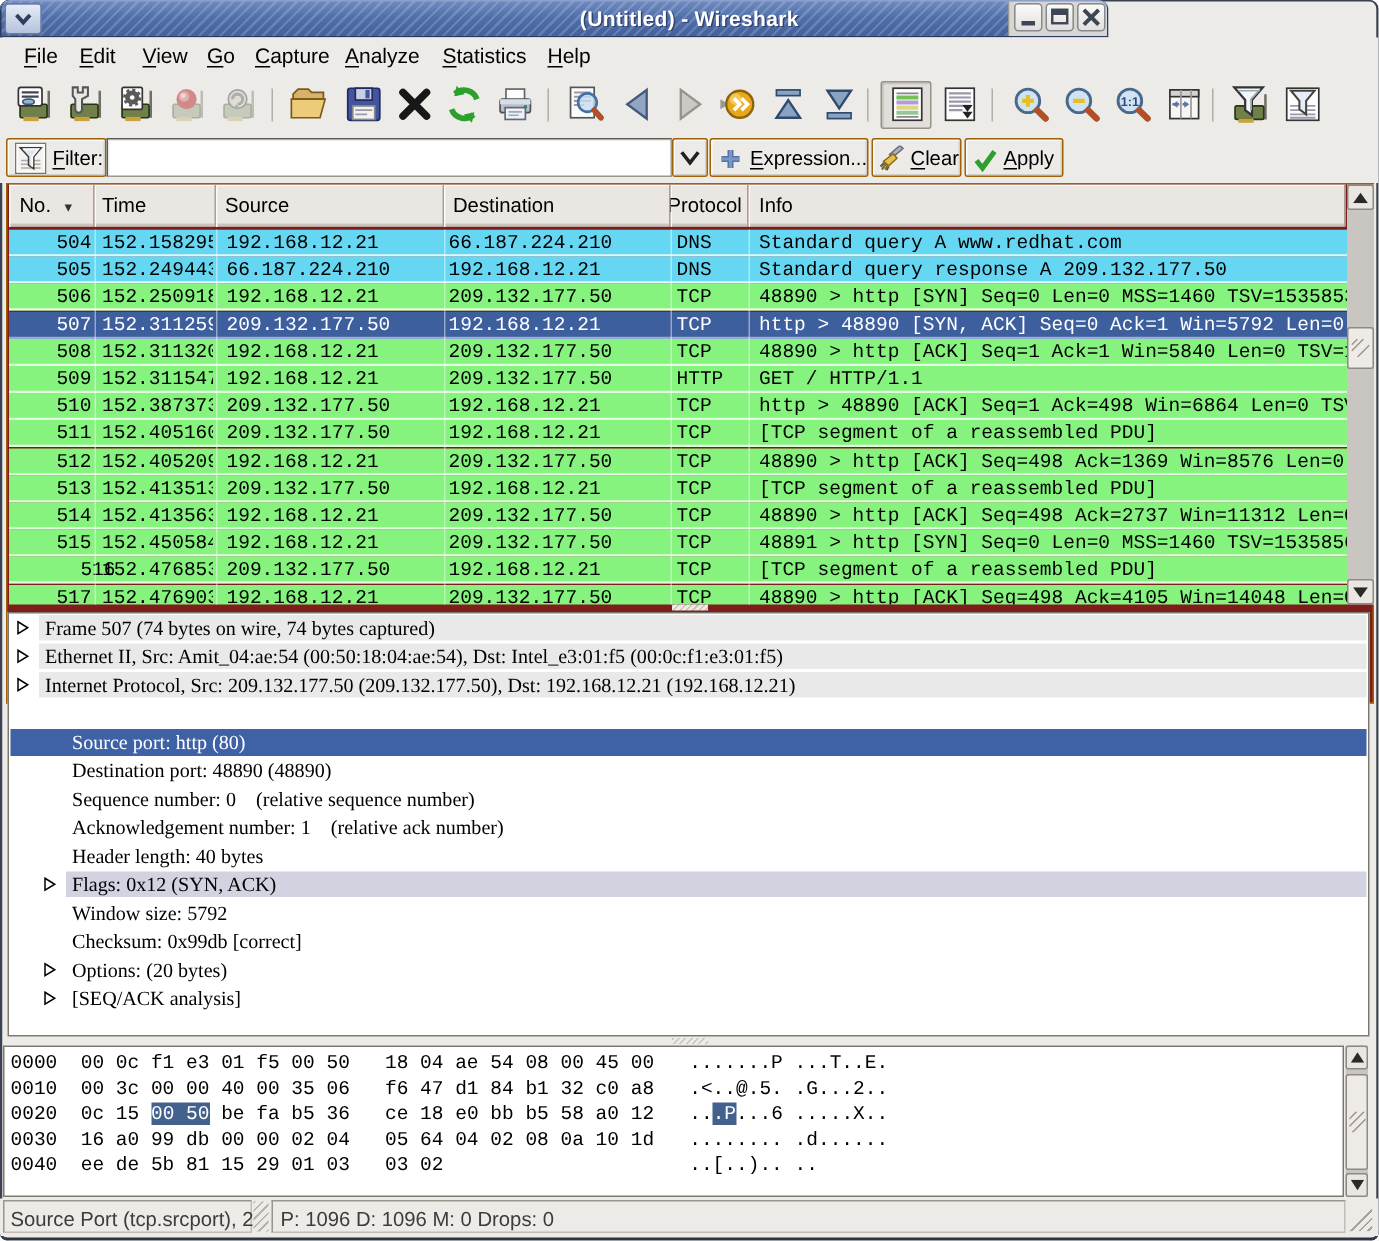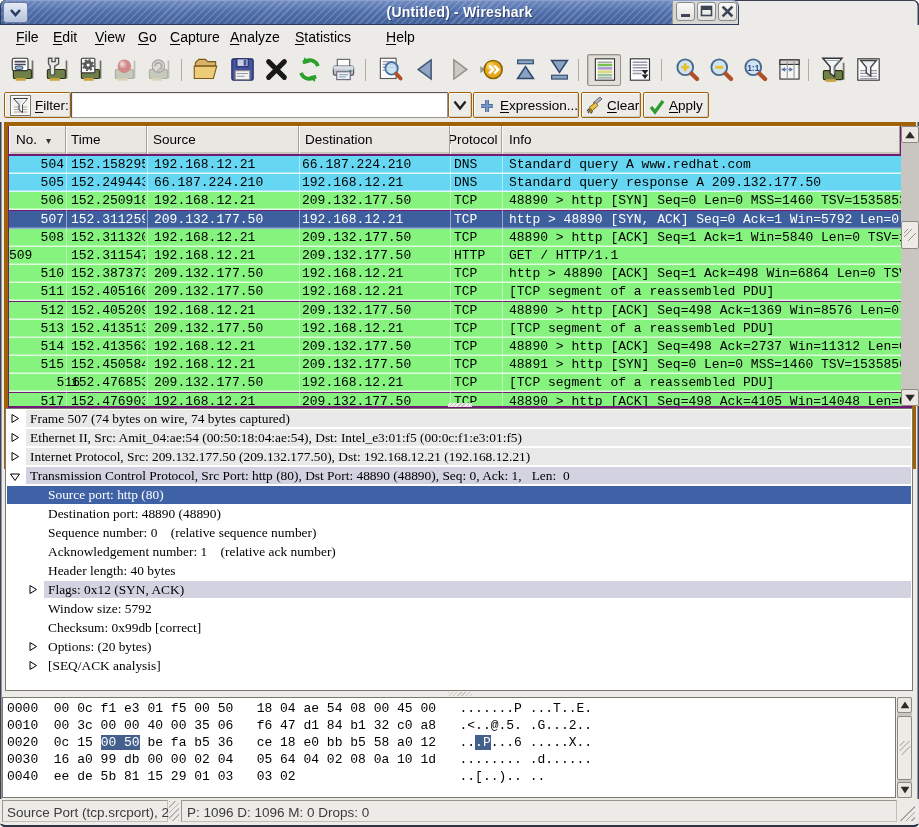--- a/index.html
+++ b/index.html
@@ -18,21 +18,21 @@
 .tools{position:absolute;left:0;top:50px;width:919px;height:38px;background:#edebe7}
 .tsep{position:absolute;top:9px;width:1px;height:22px;background:#b2aea6}
 .tbi{position:absolute;top:6px;width:27px;height:27px}
 .tools .chk{position:absolute;left:587px;top:4px;width:34px;height:32px;background:#e2dfda;border:1px solid #989288;border-radius:2px;box-shadow:inset 1px 1px 1px rgba(0,0,0,.15)}
 
 .fbar{position:absolute;left:0;top:88px;width:919px;height:34px;background:#edebe7}
 .gbtn{position:absolute;top:4px;height:26px;background:#edebe7;border:1px solid #a16207;border-radius:2px;box-shadow:inset 1px 1px 0 #fcfbf9,inset -1px -1px 0 #d4d0c8;font-size:13.5px;color:#000}
 .gbtn u{text-underline-offset:2px}
 .entry{position:absolute;left:71px;top:4px;width:377px;height:26px;background:#fff;border:1px solid #9c988e;border-top-color:#5f5b51;border-left-color:#5f5b51;box-shadow:inset 1px 1px 0 rgba(0,0,0,.08)}
 
-.plist{position:absolute;left:4px;top:122px;width:912px;height:347px;background:#701a75;border:4px solid #a16207}
+.plist{position:absolute;left:4px;top:122px;width:912px;height:347px;background:#7f1d1d;border:1px solid #a16207}
 .phead{position:absolute;left:0;top:0;height:28px;background:#eae7e2;border-right:1px solid #a5a199;box-shadow:inset 1px 1px 0 #fbfaf8,inset 0 -2px 0 #c9c5bd;font-size:13.5px;color:#000;overflow:hidden}
 .phead span{position:absolute;top:6px}
 .prows{position:absolute;left:1px;top:30px;width:892px;height:250px;overflow:hidden;font-family:"Liberation Mono",monospace;font-size:13px;line-height:17px}
 .prow{position:absolute;left:0;width:892px;height:18px;white-space:pre;overflow:hidden}
 .prow div{position:absolute;top:0;height:17px;overflow:hidden}
 .cyan{background:#66d7f2;box-shadow:inset 0 -1.5px 0 rgba(255,255,255,.8)}
 .grn{background:#85f37d;box-shadow:inset 0 -1.5px 0 rgba(255,255,255,.75)}
 .sel{background:#3e5f9e;color:#fff;box-shadow:inset 0 -1.5px 0 rgba(220,235,255,.55)}
 .vln{position:absolute;top:30px;height:250px;width:1px;background:rgba(255,255,255,.45)}
 
@@ -77,21 +77,21 @@
 </div>
 
 <div class="menu">
  <span style="left:16px"><u>F</u>ile</span>
  <span style="left:53px"><u>E</u>dit</span>
  <span style="left:95px"><u>V</u>iew</span>
  <span style="left:138px"><u>G</u>o</span>
  <span style="left:170px"><u>C</u>apture</span>
  <span style="left:230px"><u>A</u>nalyze</span>
  <span style="left:295px"><u>S</u>tatistics</span>
- <span style="left:386px"><u>H</u>elp</span>
+ <span style="left:365px"><u>H</u>elp</span>
 </div>
 
 <div class="tools" id="tools">
 <svg class="tbi" style="left:10px" viewBox="0 0 24 24">
         <path d="M20 4v16" stroke="#707068" stroke-width="1.5"></path>
         <rect x="3" y="12" width="16" height="8" rx="1" fill="#6f8148" stroke="#273312"></rect>
         <rect x="5" y="19.5" width="9" height="2.5" fill="#c9a23e"></rect>
         <rect x="2" y="2" width="14" height="11" rx="1.5" fill="#fdfdfd" stroke="#333"></rect>
         <path d="M4 5h10M4 7.5h10" stroke="#445" stroke-width="1.4"></path>
         <ellipse cx="8" cy="10.5" rx="3.4" ry="1.6" fill="#8fb6d9" stroke="#456"></ellipse>
@@ -301,21 +301,21 @@
       </div>
  <div class="phead" style="left:494px;width:398px">
         <span style="left:7px">Info</span>
       </div>
  <div class="prows" id="prows">
  <div class="prow cyan" style="top:0px"><div style="left:0;width:55px;text-align:right">504</div><div style="left:62px;width:74px">152.158295</div><div style="left:145px;width:148px">192.168.12.21</div><div style="left:293px;width:148px">66.187.224.210</div><div style="left:445px;width:50px">DNS</div><div style="left:500px;width:392px">Standard query A www.redhat.com</div></div>
  <div class="prow cyan" style="top:18px"><div style="left:0;width:55px;text-align:right">505</div><div style="left:62px;width:74px">152.249443</div><div style="left:145px;width:148px">66.187.224.210</div><div style="left:293px;width:148px">192.168.12.21</div><div style="left:445px;width:50px">DNS</div><div style="left:500px;width:392px">Standard query response A 209.132.177.50</div></div>
  <div class="prow grn" style="top:36px"><div style="left:0;width:55px;text-align:right">506</div><div style="left:62px;width:74px">152.250918</div><div style="left:145px;width:148px">192.168.12.21</div><div style="left:293px;width:148px">209.132.177.50</div><div style="left:445px;width:50px">TCP</div><div style="left:500px;width:392px">48890 &gt; http [SYN] Seq=0 Len=0 MSS=1460 TSV=15358530 TSER=0 WS=2</div></div>
  <div class="prow sel" style="top:55px"><div style="left:0;width:55px;text-align:right">507</div><div style="left:62px;width:74px">152.311259</div><div style="left:145px;width:148px">209.132.177.50</div><div style="left:293px;width:148px">192.168.12.21</div><div style="left:445px;width:50px">TCP</div><div style="left:500px;width:392px">http &gt; 48890 [SYN, ACK] Seq=0 Ack=1 Win=5792 Len=0 MSS=1460 TSV=744</div></div>
  <div class="prow grn" style="top:73px"><div style="left:0;width:55px;text-align:right">508</div><div style="left:62px;width:74px">152.311320</div><div style="left:145px;width:148px">192.168.12.21</div><div style="left:293px;width:148px">209.132.177.50</div><div style="left:445px;width:50px">TCP</div><div style="left:500px;width:392px">48890 &gt; http [ACK] Seq=1 Ack=1 Win=5840 Len=0 TSV=15358546 TSER=744</div></div>
- <div class="prow grn" style="top:91px"><div style="left:0;width:55px;text-align:left">509</div><div style="left:62px;width:74px">152.311547</div><div style="left:145px;width:148px">192.168.12.21</div><div style="left:293px;width:148px">209.132.177.50</div><div style="left:445px;width:50px">HTTP</div><div style="left:500px;width:392px">GET / HTTP/1.1</div></div>
+ <div class="prow grn" style="top:91px"><div style="left:0;width:55px;text-align:right">509</div><div style="left:62px;width:74px">152.311547</div><div style="left:145px;width:148px">192.168.12.21</div><div style="left:293px;width:148px">209.132.177.50</div><div style="left:445px;width:50px">HTTP</div><div style="left:500px;width:392px">GET / HTTP/1.1</div></div>
  <div class="prow grn" style="top:109px"><div style="left:0;width:55px;text-align:right">510</div><div style="left:62px;width:74px">152.387373</div><div style="left:145px;width:148px">209.132.177.50</div><div style="left:293px;width:148px">192.168.12.21</div><div style="left:445px;width:50px">TCP</div><div style="left:500px;width:392px">http &gt; 48890 [ACK] Seq=1 Ack=498 Win=6864 Len=0 TSV=744337567 TSER=1</div></div>
  <div class="prow grn" style="top:127px"><div style="left:0;width:55px;text-align:right">511</div><div style="left:62px;width:74px">152.405160</div><div style="left:145px;width:148px">209.132.177.50</div><div style="left:293px;width:148px">192.168.12.21</div><div style="left:445px;width:50px">TCP</div><div style="left:500px;width:392px">[TCP segment of a reassembled PDU]</div></div>
  <div class="prow grn" style="top:146px"><div style="left:0;width:55px;text-align:right">512</div><div style="left:62px;width:74px">152.405209</div><div style="left:145px;width:148px">192.168.12.21</div><div style="left:293px;width:148px">209.132.177.50</div><div style="left:445px;width:50px">TCP</div><div style="left:500px;width:392px">48890 &gt; http [ACK] Seq=498 Ack=1369 Win=8576 Len=0 TSV=15358561 TSE</div></div>
  <div class="prow grn" style="top:164px"><div style="left:0;width:55px;text-align:right">513</div><div style="left:62px;width:74px">152.413513</div><div style="left:145px;width:148px">209.132.177.50</div><div style="left:293px;width:148px">192.168.12.21</div><div style="left:445px;width:50px">TCP</div><div style="left:500px;width:392px">[TCP segment of a reassembled PDU]</div></div>
  <div class="prow grn" style="top:182px"><div style="left:0;width:55px;text-align:right">514</div><div style="left:62px;width:74px">152.413563</div><div style="left:145px;width:148px">192.168.12.21</div><div style="left:293px;width:148px">209.132.177.50</div><div style="left:445px;width:50px">TCP</div><div style="left:500px;width:392px">48890 &gt; http [ACK] Seq=498 Ack=2737 Win=11312 Len=0 TSV=15358562 TS</div></div>
  <div class="prow grn" style="top:200px"><div style="left:0;width:55px;text-align:right">515</div><div style="left:62px;width:74px">152.450584</div><div style="left:145px;width:148px">192.168.12.21</div><div style="left:293px;width:148px">209.132.177.50</div><div style="left:445px;width:50px">TCP</div><div style="left:500px;width:392px">48891 &gt; http [SYN] Seq=0 Len=0 MSS=1460 TSV=15358566 TSER=0 WS=2</div></div>
  <div class="prow grn" style="top:218px"><div style="left:16px;width:55px;text-align:right">516</div><div style="left:62px;width:74px">152.476853</div><div style="left:145px;width:148px">209.132.177.50</div><div style="left:293px;width:148px">192.168.12.21</div><div style="left:445px;width:50px">TCP</div><div style="left:500px;width:392px">[TCP segment of a reassembled PDU]</div></div>
  <div class="prow grn" style="top:237px"><div style="left:0;width:55px;text-align:right">517</div><div style="left:62px;width:74px">152.476903</div><div style="left:145px;width:148px">192.168.12.21</div><div style="left:293px;width:148px">209.132.177.50</div><div style="left:445px;width:50px">TCP</div><div style="left:500px;width:392px">48890 &gt; http [ACK] Seq=498 Ack=4105 Win=14048 Len=0 TSV=15358568 TS</div></div>
  </div>
  <div class="vln" style="left:58px"></div>
@@ -345,23 +345,20 @@
 <div class="det" id="det">
  <div class="drow" style="top:1px"><div class="dbg"></div><svg class="tri" style="left:4px" width="10" height="11">
           <path d="M2 1.5 L8.5 5.5 L2 9.5 z" fill="#fff" stroke="#000"></path>
         </svg><span class="dtxt" style="left:24px">Frame 507 (74 bytes on wire, 74 bytes captured)</span></div>
  <div class="drow" style="top:20px"><div class="dbg"></div><svg class="tri" style="left:4px" width="10" height="11">
           <path d="M2 1.5 L8.5 5.5 L2 9.5 z" fill="#fff" stroke="#000"></path>
         </svg><span class="dtxt" style="left:24px">Ethernet II, Src: Amit_04:ae:54 (00:50:18:04:ae:54), Dst: Intel_e3:01:f5 (00:0c:f1:e3:01:f5)</span></div>
  <div class="drow" style="top:39px"><div class="dbg"></div><svg class="tri" style="left:4px" width="10" height="11">
           <path d="M2 1.5 L8.5 5.5 L2 9.5 z" fill="#fff" stroke="#000"></path>
         </svg><span class="dtxt" style="left:24px">Internet Protocol, Src: 209.132.177.50 (209.132.177.50), Dst: 192.168.12.21 (192.168.12.21)</span></div>
- <div class="drow dlav" style="top:58px"><div class="dbg"></div><svg class="tri" style="left:3px;top:5px" width="12" height="10">
-          <path d="M1.5 2 L10.5 2 L6 8.5 z" fill="#fff" stroke="#000"></path>
-        </svg><span class="dtxt" style="left:24px">Transmission Control Protocol, Src Port: http (80), Dst Port: 48890 (48890), Seq: 0, Ack: 1,   Len:  0</span></div>
  <div class="drow" style="top:77px"><div class="dsel"></div><span class="dtxt" style="left:42px;color:#fff">Source port: http (80)</span></div>
  <div class="drow" style="top:96px"><span class="dtxt" style="left:42px">Destination port: 48890 (48890)</span></div>
  <div class="drow" style="top:115px"><span class="dtxt" style="left:42px">Sequence number: 0    (relative sequence number)</span></div>
  <div class="drow" style="top:134px"><span class="dtxt" style="left:42px">Acknowledgement number: 1    (relative ack number)</span></div>
  <div class="drow" style="top:153px"><span class="dtxt" style="left:42px">Header length: 40 bytes</span></div>
  <div class="drow dlav" style="top:172px"><div class="dbg" style="left:38px"></div><svg class="tri" style="left:22px" width="10" height="11">
           <path d="M2 1.5 L8.5 5.5 L2 9.5 z" fill="#fff" stroke="#000"></path>
         </svg><span class="dtxt" style="left:42px">Flags: 0x12 (SYN, ACK)</span></div>
  <div class="drow" style="top:191px"><span class="dtxt" style="left:42px">Window size: 5792</span></div>
  <div class="drow" style="top:210px"><span class="dtxt" style="left:42px">Checksum: 0x99db [correct]</span></div>

